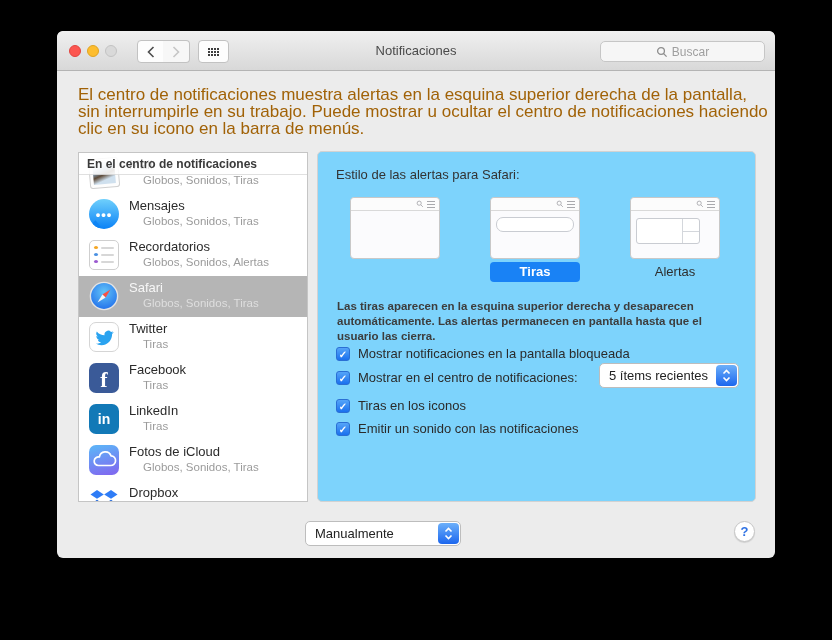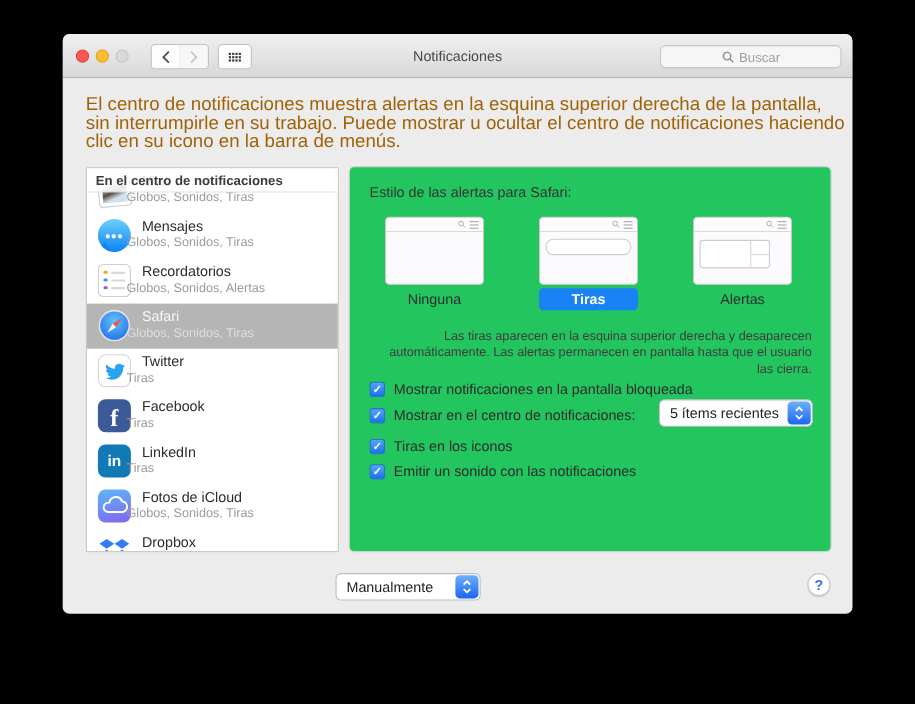--- a/index.html
+++ b/index.html
@@ -30,21 +30,21 @@
   .searchbox .ph{font-size:12px;color:#9f9f9f;}
   
   .intro{position:absolute;left:21px;top:55px;width:694px;font-size:17px;line-height:17px;color:#a16207;}
   
   .sidebar{position:absolute;left:21px;top:121px;width:230px;height:350px;background:#fff;
     border:1px solid #c5c5c5;overflow:hidden;}
   .rows{position:absolute;left:0;top:0;width:100%;}
   .row{position:absolute;left:0;width:244px;height:41px;}
   .row .appicon{position:absolute;left:10px;top:5px;width:30px;height:30px;}
   .rowtitle{position:absolute;left:50px;top:4px;font-size:13px;color:#2b2b2b;}
-  .rowsub{position:absolute;left:36px;top:21px;font-size:11.5px;color:#9b9b9b;}
+  .rowsub{position:absolute;left:64px;top:21px;font-size:11.5px;color:#9b9b9b;}
   .row.selected{background:#b5b5b5;}
   .row.selected .rowtitle{color:#f7f7f7;}
   .row.selected .rowsub{color:#dedede;}
   .listheader{position:absolute;left:0;top:0;width:228px;height:22px;background:rgba(255,255,255,.88);
     border-bottom:1px solid rgba(0,0,0,.12);font-size:12px;font-weight:bold;color:#3a3a3a;
     line-height:22px;padding-left:8px;z-index:5;}
   
   .ic{border-radius:7px;position:relative;overflow:hidden;}
   .ic-mail{background:#fdfdfd;border:1px solid #cfcfcf;border-radius:3px;transform:rotate(-5deg);}
   .ic-mail .stamp{position:absolute;left:3px;top:3px;right:3px;bottom:3px;
@@ -56,51 +56,51 @@
   .ic-rem{background:#fff;border:1px solid #cfcfcf;border-radius:5px;}
   .ic-rem .li{position:absolute;left:4px;height:3px;width:4px;border-radius:50%;}
   .ic-rem .ln{position:absolute;left:11px;right:4px;height:2px;background:#d7d7d7;border-radius:1px;}
   .ic-soc{border-radius:7px;color:#fff;text-align:center;}
   .ic-tw{background:#fff;border:1px solid #d5d5d5;}
   .ic-fb{background:#3a5a98;font-weight:bold;font-size:22px;line-height:34px;font-family:"Liberation Serif",serif;}
   .ic-li{background:#1279b7;font-weight:bold;font-size:14px;line-height:30px;}
   .ic-ph{background:linear-gradient(165deg,#5fb0f7 10%,#7e6cf0 90%);}
   .ic-db{background:transparent;}
   
-  .panel{position:absolute;left:260px;top:120px;width:439px;height:351px;background:#22c55e;
+  .panel{position:absolute;left:260px;top:120px;width:439px;height:351px;background:#7dd3fc;
     border:1px solid #d2d2d2;border-radius:5px;padding-left:21px;}
   .panelhead{position:absolute;left:18px;top:15px;font-size:13px;color:#333;}
   .thumb{position:absolute;top:45px;width:90px;height:62px;background:#fbfbfd;border:1px solid #c8c8c8;border-radius:4px;}
   .thumb .th{position:absolute;left:0;top:0;right:0;height:13px;border-bottom:1px solid #d9d9d9;
     background:#fcfcfc;border-radius:4px 4px 0 0;}
   .thumb .th .micons{position:absolute;right:4px;top:2px;display:flex;gap:3px;align-items:center;}
   .mhamb{width:8px;height:7px;display:flex;flex-direction:column;justify-content:space-between;}
   .mhamb i{height:1px;background:#a9a9ad;}
   .banner{position:absolute;left:5px;top:19px;right:5px;height:15px;background:#fff;border:1px solid #c9ccd2;
     border-radius:7px;}
   .alertbox{position:absolute;left:5px;top:20px;width:64px;height:26px;background:#fff;border:1px solid #c9ccd2;border-radius:3px;}
   .alertbox .v{position:absolute;right:16px;top:0;bottom:0;width:1px;background:#d4d7dc;}
   .alertbox .h{position:absolute;right:0;width:16px;top:12px;height:1px;background:#d4d7dc;}
   .stylelabel{position:absolute;top:110px;height:20px;line-height:20px;font-size:13px;color:#2e2e2e;
     text-align:center;width:120px;}
   .stylelabel.pill{background:#1982f5;color:#fff;font-weight:bold;border-radius:4px;width:90px;height:20px;}
-  .explain{position:absolute;left:19px;top:147px;width:401px;text-align:right;font-size:11.5px;line-height:15px;color:#3d3d3d;}
+  .explain{position:absolute;left:19px;top:147px;width:401px;text-align:left;font-size:11.5px;line-height:15px;color:#3d3d3d;font-weight:bold;}
   .cbrow{position:absolute;left:18px;height:20px;}
   .cbox{position:absolute;left:0;top:2px;width:14px;height:14px;border-radius:3px;
     background:linear-gradient(#55a5f8,#1a70ee);border:1px solid #2a6fd4;color:#fff;
     font-size:10px;line-height:13px;text-align:center;font-weight:bold;}
   .cblabel{position:absolute;left:22px;top:1px;font-size:13px;color:#2b2b2b;white-space:nowrap;}
   .dropdown{position:absolute;height:25px;background:#fff;border:1px solid #bdbdbd;border-radius:5px;
     font-size:13px;color:#222;}
   .dropdown .dtext{position:absolute;left:9px;top:4px;white-space:nowrap;}
   .dropdown .cap{position:absolute;right:1px;top:1px;bottom:1px;width:21px;border-radius:4px;
     background:linear-gradient(#6cb0fa,#1c66ee);display:flex;align-items:center;justify-content:center;}
   
   .footerlabel{position:absolute;left:21px;top:494px;font-size:13px;color:#2b2b2b;}
-  .dd-footer{left:248px;top:490px;width:132px;}
+  .dd-footer{left:248px;top:490px;width:156px;}
   .dd-panel{left:281px;top:211px;width:140px;}
   .helpbtn{position:absolute;left:677px;top:490px;width:21px;height:21px;border-radius:50%;background:#fff;
     border:1px solid #c7c7c7;color:#2f72e4;font-size:13px;font-weight:bold;text-align:center;line-height:20px;
     box-shadow:0 1px 1px rgba(0,0,0,.12);}
 </style>
 </head>
 <body>
 
 <div class="window">
 
@@ -284,21 +284,20 @@
               <i></i>
             </span>
       </span>
         </div>
       <div class="alertbox">
           <span class="v"></span>
           <span class="h"></span>
         </div>
     </div>
 
-    <div class="stylelabel" style="left:17px;">Ninguna</div>
     <div class="stylelabel pill" style="left:172px;">Tiras</div>
     <div class="stylelabel" style="left:297px;">Alertas</div>
 
     <div class="explain">Las tiras aparecen en la esquina superior derecha y desaparecen automáticamente. Las alertas permanecen en pantalla hasta que el usuario las cierra.</div>
 
     <div class="cbrow" style="top:193px;">
       <span class="cbox">✓</span>
       <span class="cblabel">Mostrar notificaciones en la pantalla bloqueada</span>
     </div>
     <div class="cbrow" style="top:217px;">

